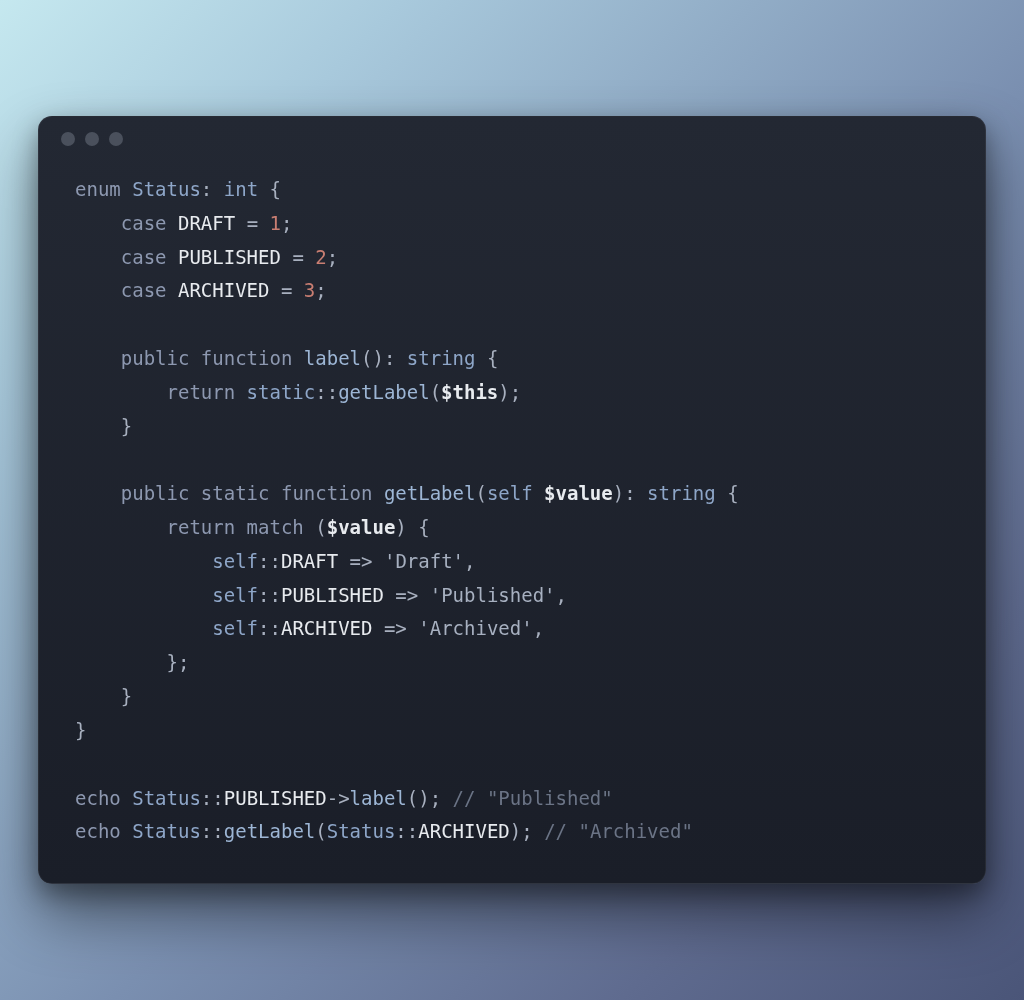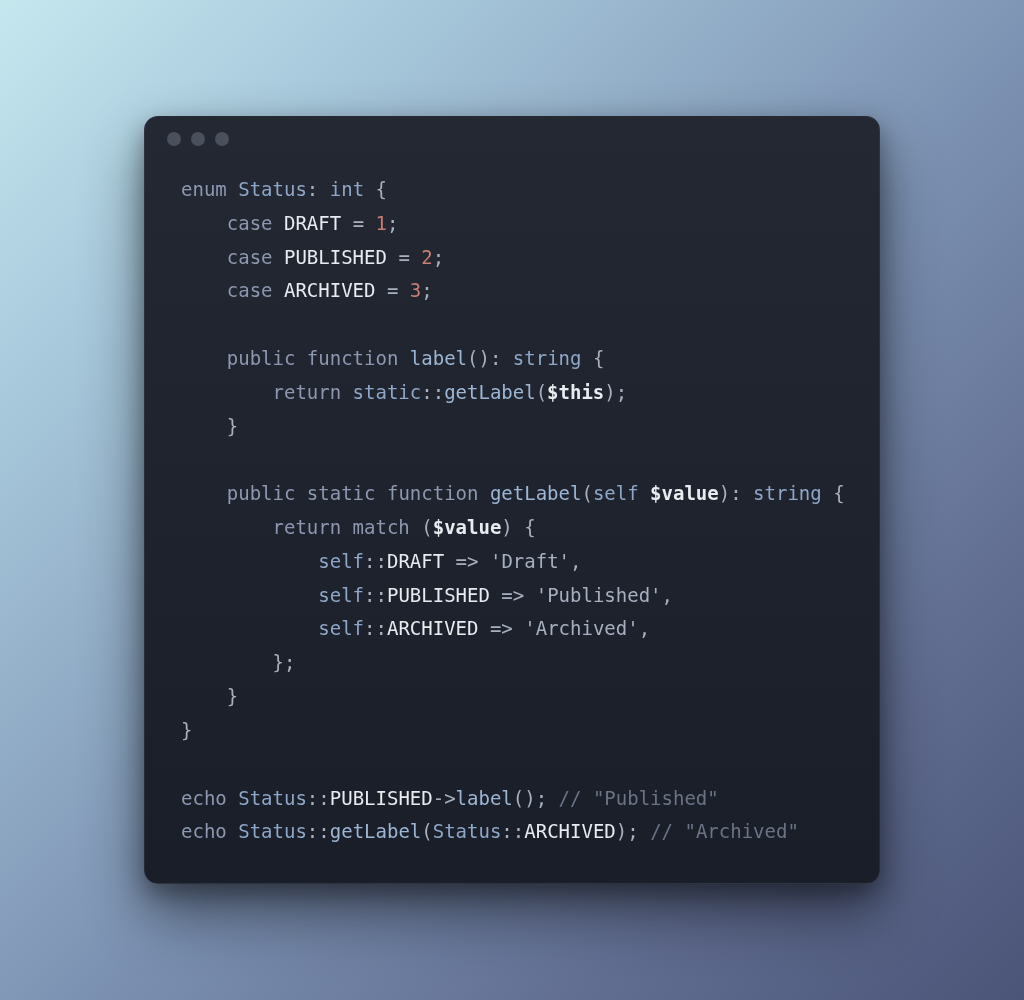--- a/index.html
+++ b/index.html
@@ -5,21 +5,21 @@
   * { margin: 0; padding: 0; box-sizing: border-box; }
   html, body { width: 1024px; height: 1000px; }
   body {
     background: linear-gradient(135deg, #c5e8ef 0%, #a8c9dc 20%, #7a8fb0 55%, #5f6b8f 80%, #4a5578 100%);
     display: flex;
     align-items: center;
     justify-content: center;
     font-family: ui-monospace, "SF Mono", Menlo, Consolas, monospace;
   }
   .window {
-    width: 736px;
+    width: 948px;
     background: linear-gradient(180deg, #232833 0%, #1a1e28 100%);
     border-radius: 14px;
     box-shadow: 0 30px 60px rgba(0,0,0,0.45), 0 10px 25px rgba(0,0,0,0.35);
     border: 1px solid rgba(255,255,255,0.06);
     padding-bottom: 30px;
     overflow: hidden;
   }
   .titlebar {
     height: 44px;
     display: flex;

